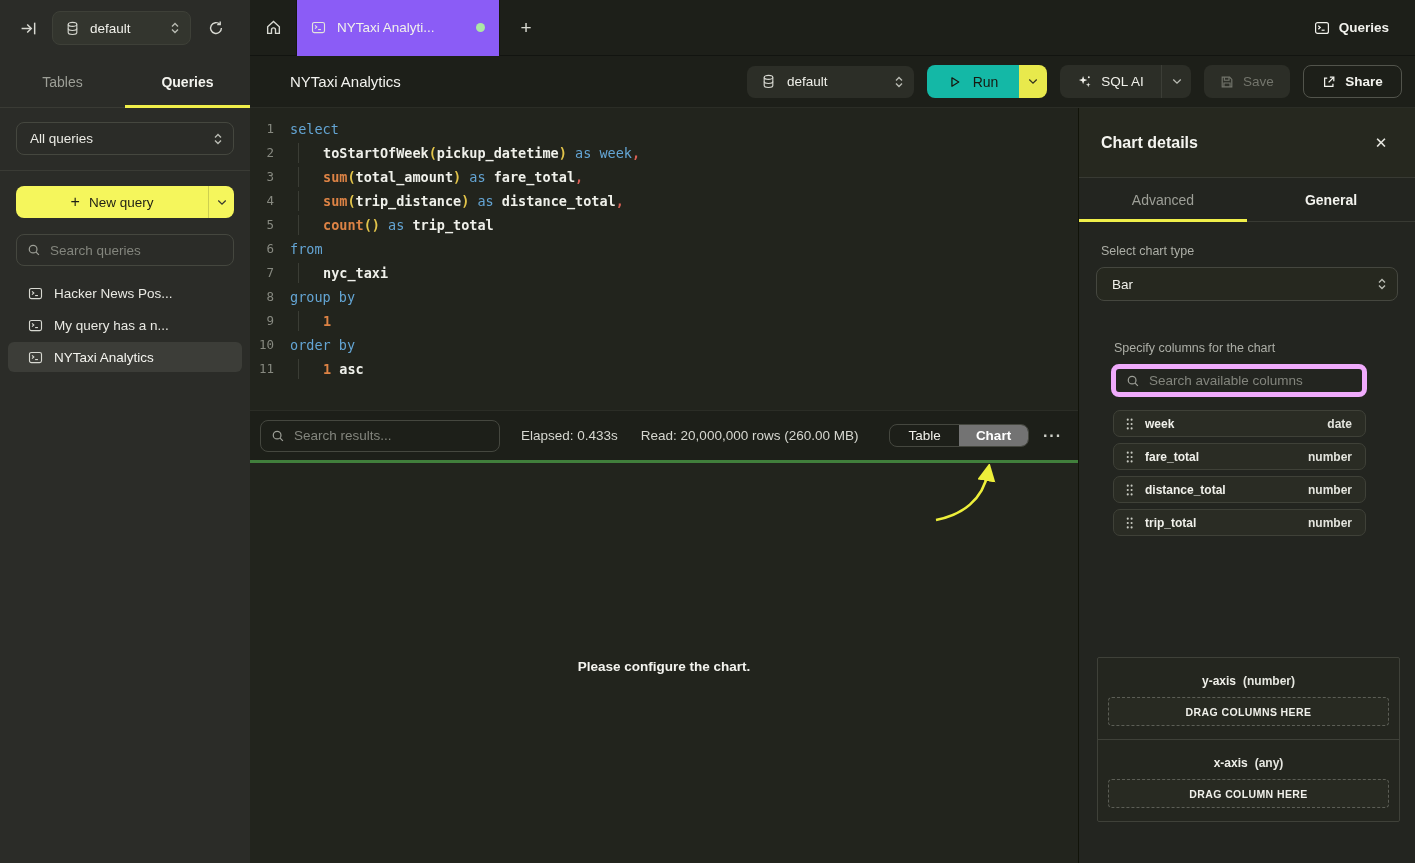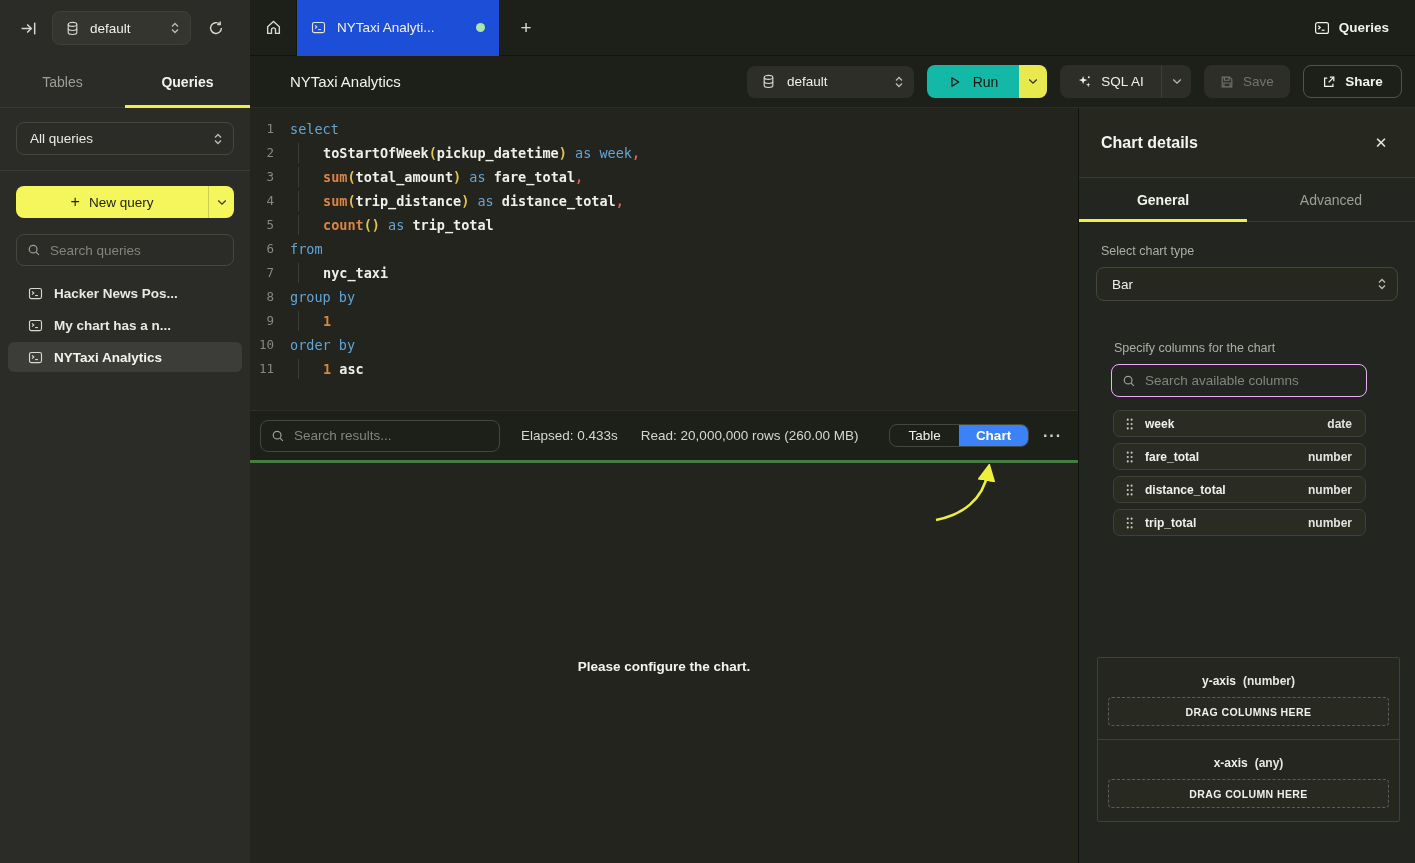--- a/index.html
+++ b/index.html
@@ -12,21 +12,21 @@
   .topbar { position:absolute; left:0; top:0; width:1415px; height:56px; display:flex; }
   .topbar-left { width:250px; height:56px; background:#2b2c28; display:flex; align-items:center; flex:none; }
   .topbar-right { flex:1; height:56px; background:#1d1f19; display:flex; align-items:center; border-bottom:1px solid #121410; }
   .icon-btn { display:flex; align-items:center; justify-content:center; color:#d8d9d2; cursor:pointer; background:none; border:none; }
   .collapse-btn { width:32px; height:32px; margin-left:12px; }
   .db-select { margin-left:8px; width:139px; height:34px; background:#33352e; border:1px solid #3e4038; border-radius:8px; display:flex; align-items:center; padding:0 10px 0 12px; cursor:pointer; }
   .db-select .lbl { font-size:13.5px; color:#f0f0ea; margin-left:10px; flex:1; }
   .refresh-btn { width:32px; height:32px; margin-left:9px; }
 
   .home-btn { width:46px; height:56px; }
-  .editor-tab { width:204px; height:56px; background:#1d4ed8; border-left:1px solid #15170f; border-right:1px solid #15170f; display:flex; align-items:center; padding:0 14px; cursor:pointer; }
+  .editor-tab { width:204px; height:56px; background:#8b5cf6; border-left:1px solid #15170f; border-right:1px solid #15170f; display:flex; align-items:center; padding:0 14px; cursor:pointer; }
   .editor-tab .tab-label { font-size:13.5px; color:#f1f1ec; margin-left:11px; flex:1; white-space:nowrap; overflow:hidden; }
   .tab-dot { width:9px; height:9px; border-radius:50%; flex:none; }
   .newtab-btn { width:40px; height:40px; margin-left:6px; font-size:19px; color:#d8d9d2; }
   .topbar-spacer { flex:1; }
   .queries-link { display:flex; align-items:center; gap:9px; margin-right:26px; cursor:pointer; color:#f1f1ec; }
   .queries-link .lbl { font-size:13.5px; font-weight:600; }
 
   
   .sidebar { position:absolute; left:0; top:56px; width:250px; height:807px; background:#2b2c28; }
   .side-tabs { height:52px; display:flex; position:relative; border-bottom:1px solid #3a3b35; }
@@ -41,21 +41,21 @@
   .side-divider { height:1px; background:#3a3b35; margin:15px -16px; }
   .new-query-btn { height:32px; border-radius:8px; display:flex; overflow:hidden; cursor:pointer; }
   .new-query-main { flex:1; display:flex; align-items:center; justify-content:center; gap:9px; color:#1e1f15; font-size:13.5px; font-weight:500; }
   .new-query-main .plus { font-size:16px; font-weight:400; }
   .new-query-caret { width:26px; display:flex; align-items:center; justify-content:center; border-left:1px solid rgba(30,31,21,.18); color:#3c3d30; }
   .search-box { height:32px; border:1px solid #45473f; border-radius:8px; display:flex; align-items:center; padding:0 10px; margin-top:16px; }
   .search-box input { background:transparent; border:none; outline:none; color:#e8e8e2; font-size:13.5px; margin-left:9px; width:100%; font-family:"Liberation Sans",sans-serif; }
   .search-box input::placeholder { color:#83857d; }
   .search-box .mag { color:#9d9f97; flex:none; display:flex; }
 
-  .query-list { padding:10px 8px 5px 8px;font-weight:bold; }
+  .query-list { padding:10px 8px 5px 8px; }
   .query-item { height:30px; margin-top:2px; border-radius:6px; display:flex; align-items:center; padding:0 10px 0 20px; gap:11px; cursor:pointer; color:#e9e9e3; }
   .query-item.selected { background:#3c3d38; color:#f4f4ef; }
   .query-item .lbl { font-size:13.5px; white-space:nowrap; overflow:hidden; }
   .query-item .qicon { color:#d8d9d2; display:flex; flex:none; }
 
   
   .main { position:absolute; left:250px; top:56px; width:1165px; height:807px; background:#22241d; }
   .main-header { position:absolute; left:0; top:0; width:1165px; height:52px; background:#1d1f19; display:flex; align-items:center; padding:0 13px 0 40px; border-bottom:1px solid #2b2d26; }
   .main-title { font-size:15px; color:#f2f2ee; flex:none; }
   .hdr-spacer { flex:1; }
@@ -90,21 +90,21 @@
   .results-bar { position:absolute; left:0; top:354px; width:828px; height:50px; background:#1d1f19; border-top:1px solid #2b2d26; display:flex; align-items:center; padding:0 0 0 10px; }
   .results-search { width:240px; height:32px; border:1px solid #45473f; border-radius:8px; display:flex; align-items:center; padding:0 10px; }
   .results-search input { background:transparent; border:none; outline:none; color:#e8e8e2; font-size:13.5px; margin-left:9px; width:100%; font-family:"Liberation Sans",sans-serif; }
   .results-search input::placeholder { color:#83857d; }
   .results-search .mag { color:#9d9f97; display:flex; flex:none; }
   .stat { font-size:13.5px; color:#d6d7d0; white-space:nowrap; }
   .stat.elapsed { margin-left:21px; }
   .stat.read { margin-left:23px; }
   .view-toggle { display:flex; height:23px; border:1px solid #45473f; border-radius:8px; overflow:hidden; margin-left:auto; }
   .view-seg { width:69px; display:flex; align-items:center; justify-content:center; font-size:13.5px; color:#f0f0ea; cursor:pointer; }
-  .view-seg.active { background:#3b82f6; color:#ffffff; font-weight:600; }
+  .view-seg.active { background:#737373; color:#ffffff; font-weight:600; }
   .more-btn { margin:0 16px 0 14px; color:#d0d1ca; font-size:16px; font-weight:bold; letter-spacing:1px; }
 
   
   .chart-strip { position:absolute; left:0; top:404px; width:828px; height:3px; }
   .chart-area { position:absolute; left:0; top:407px; width:828px; height:400px; background:#22241d; }
   .chart-empty { position:absolute; left:0; right:0; top:196px; text-align:center; font-size:13.5px; font-weight:bold; color:#f4f4ef; }
   .anno-arrow { position:absolute; left:682px; top:1px; }
 
   
   .panel { position:absolute; left:1078px; top:108px; width:337px; height:755px; background:#232520; border-left:1px solid #111309; }
@@ -116,21 +116,21 @@
   .panel-tab.active { color:#f3f3ee; font-weight:600; }
   .panel-tab.inactive { color:#9d9f97; }
   .panel-tabs .underline { position:absolute; left:0; bottom:-1px; width:168px; height:3px; }
 
   .field-label { font-size:12.5px; color:#acaea6; }
   .chart-type-label { margin:22px 0 9px 22px; }
   .chart-type-select { margin:0 17px; height:34px; background:#26281f; border:1px solid #45473f; border-radius:8px; display:flex; align-items:center; padding:0 10px 0 15px; cursor:pointer; }
   .chart-type-select .lbl { flex:1; font-size:13.5px; color:#f0f0ea; }
 
   .columns-label { margin:40px 0 9px 35px; }
-  .columns-search { margin:0 48px 0 32px; height:33px; border:1px solid #f0abfc; border-radius:8px; display:flex; align-items:center; padding:0 10px; }
+  .columns-search { margin:0 48px 0 32px; height:33px; border:5px solid #f0abfc; border-radius:8px; display:flex; align-items:center; padding:0 10px; }
   .columns-search input { background:transparent; border:none; outline:none; color:#e8e8e2; font-size:13.5px; margin-left:9px; width:100%; font-family:"Liberation Sans",sans-serif; }
   .columns-search input::placeholder { color:#83857d; }
   .columns-search .mag { color:#9d9f97; display:flex; flex:none; }
   .chip-list { margin:13px 49px 0 34px; }
   .col-chip { height:27px; border:1px solid #3f4138; background:#2a2c24; border-radius:7px; display:flex; align-items:center; padding:0 13px 0 11px; margin-bottom:6px; cursor:grab; }
   .col-chip .drag { color:#c9cbc3; display:flex; flex:none; }
   .col-chip .nm { font-size:12px; font-weight:bold; color:#f0f0ea; margin-left:11px; flex:1; }
   .col-chip .tp { font-size:12px; font-weight:bold; color:#e3e4dd; }
 
   .axes-box { position:absolute; left:18px; bottom:41px; width:303px; border:1px solid #3f4139; background:#24261f; border-radius:2px; }
@@ -254,21 +254,21 @@
   </div>
 
   <div class="query-item">
     <span class="qicon">
       <svg width="15" height="15" viewBox="0 0 16 16" fill="none" stroke="currentColor" stroke-width="1.2">
         <rect x="1.6" y="2.6" width="12.8" height="10.8" rx="2"></rect>
         <path d="M4.3 5.8 L6.2 7.5 L4.3 9.2"></path>
               <path d="M7.6 10.2 H10.6"></path>
       </svg>
     </span>
-    <span class="lbl">My chart has a n...</span>
+    <span class="lbl">My query has a n...</span>
   </div>
 
   <div class="query-item selected">
     <span class="qicon">
       <svg width="15" height="15" viewBox="0 0 16 16" fill="none" stroke="currentColor" stroke-width="1.2">
         <rect x="1.6" y="2.6" width="12.8" height="10.8" rx="2"></rect>
         <path d="M4.3 5.8 L6.2 7.5 L4.3 9.2"></path>
               <path d="M7.6 10.2 H10.6"></path>
       </svg>
     </span>
@@ -422,22 +422,22 @@
       </svg>
     </div>
   </div>
 
   <div class="panel">
     <div class="panel-header">
       <span class="panel-title">Chart details</span>
       <button class="icon-btn panel-close">✕</button>
     </div>
     <div class="panel-tabs">
+      <div class="panel-tab inactive">Advanced</div>
       <div class="panel-tab active">General</div>
-      <div class="panel-tab inactive">Advanced</div>
       <div class="underline" style="background: rgb(240, 239, 74);"></div>
     </div>
 
     <div class="field-label chart-type-label">Select chart type</div>
     <div class="chart-type-select">
       <span class="lbl">Bar</span>
       <svg width="10" height="14" viewBox="0 0 10 14" fill="none" stroke="#b9bbb3" stroke-width="1.4">
         <path d="M2 5.4 L5 2.4 L8 5.4"></path>
           <path d="M2 8.6 L5 11.6 L8 8.6"></path>
       </svg>

